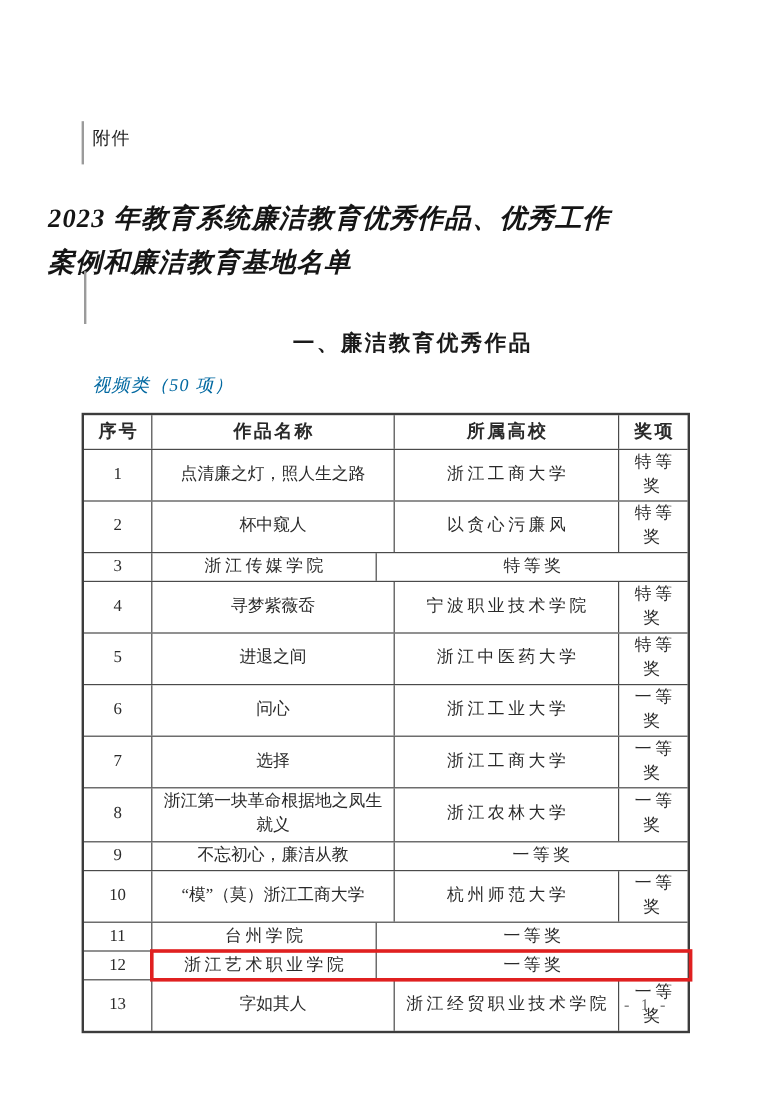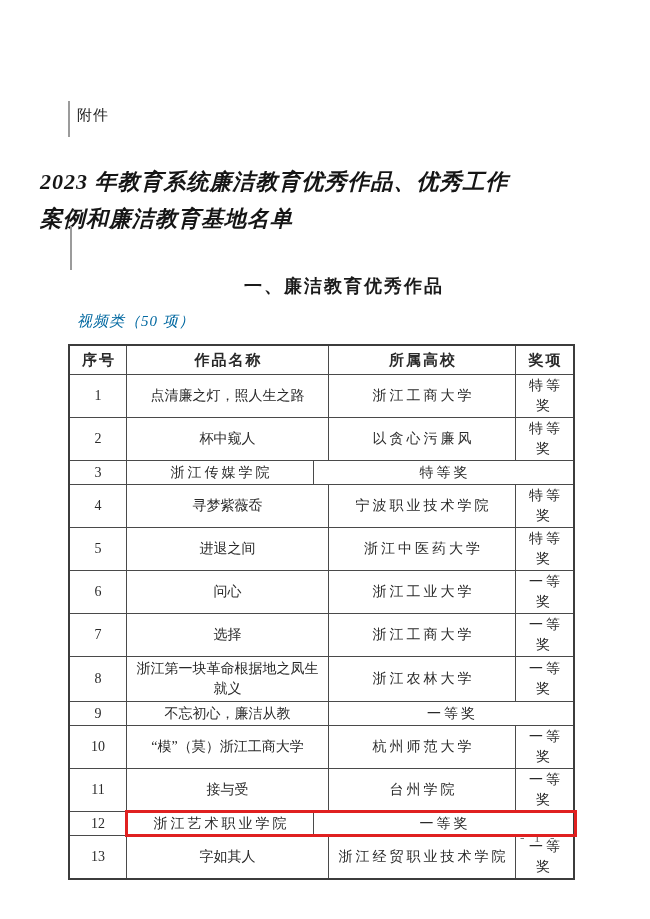--- a/index.html
+++ b/index.html
@@ -134,21 +134,20 @@
     <div class="cell c-award">一等奖</div>
   </div>
         <div class="t-row">
     <div class="cell c-no">10</div>
     <div class="cell c-title">“模”（莫）浙江工商大学</div>
     <div class="cell c-school">杭州师范大学</div>
     <div class="cell c-award">一等奖</div>
   </div>
         <div class="t-row">
     <div class="cell c-no">11</div>
-    <div class="cell c-title">接与受</div>
     <div class="cell c-school">台州学院</div>
     <div class="cell c-award">一等奖</div>
   </div>
         <div class="t-row">
     <div class="cell c-no">12</div>
     <div class="cell c-school">浙江艺术职业学院</div>
     <div class="cell c-award">一等奖</div>
   <div class="highlight-box" style="border-color: rgb(224, 32, 32);"></div>
         </div>
         <div class="t-row">

